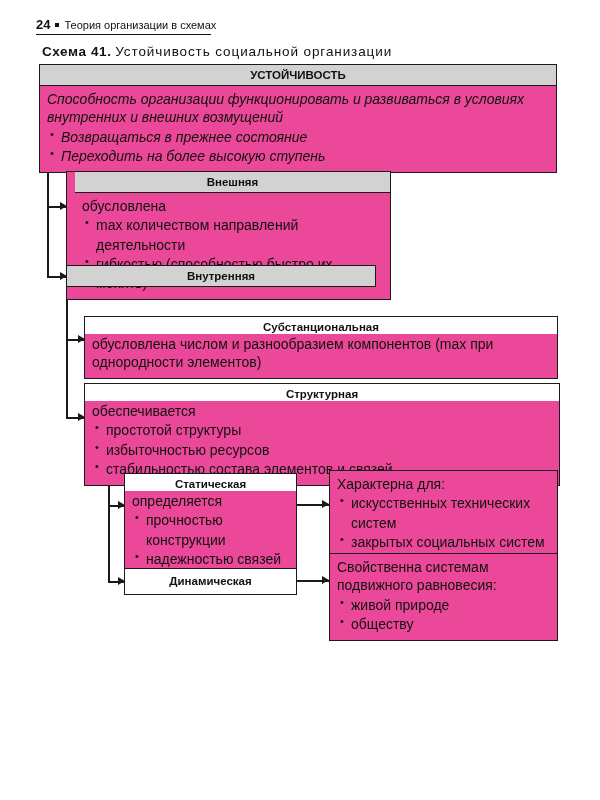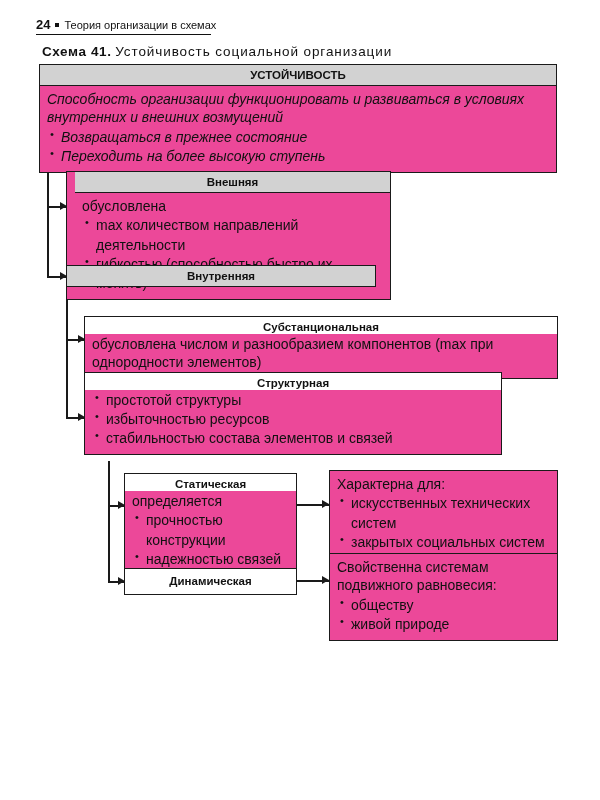--- a/index.html
+++ b/index.html
@@ -189,23 +189,24 @@
   <div class="hdr" style="border-bottom:none;">Внутренняя</div>
 </div>
 
 <div class="node plainhdr" style="left:84px; top:316px; width:474px;">
   <div class="hdr">Субстанциональная</div>
   <div class="body" style="padding-top:1px;">
     <div>обусловлена числом и разнообразием компонентов (max при однородности элементов)</div>
   </div>
 </div>
 
-<div class="node plainhdr" style="left:84px; top:372px; width:418px;">
+<div class="node plainhdr" style="left:84px; top:383px; width:476px;">
   <div class="hdr">Структурная</div>
   <div class="body" style="padding-top:1px;">
+    <div class="intro">обеспечивается</div>
     <ul>
       <li>простотой структуры</li>
       <li>избыточностью ресурсов</li>
       <li>стабильностью состава элементов и связей</li>
     </ul>
   </div>
 </div>
 
 <div class="node plainhdr" style="left:124px; top:473px; width:173px;">
   <div class="hdr">Статическая</div>
@@ -230,17 +231,17 @@
 </div>
 
 <div class="node plainhdr" style="left:124px; top:568px; width:173px;">
   <div class="hdr" style="padding:6px 2px 7px;">Динамическая</div>
 </div>
 
 <div class="node" style="left:329px; top:553px; width:229px;">
   <div class="body">
     <div class="intro">Свойственна системам подвижного равновесия:</div>
     <ul>
+      <li>живой природе</li>
       <li>обществу</li>
-      <li>живой природе</li>
     </ul>
   </div>
 </div>
 
 </body></html>

